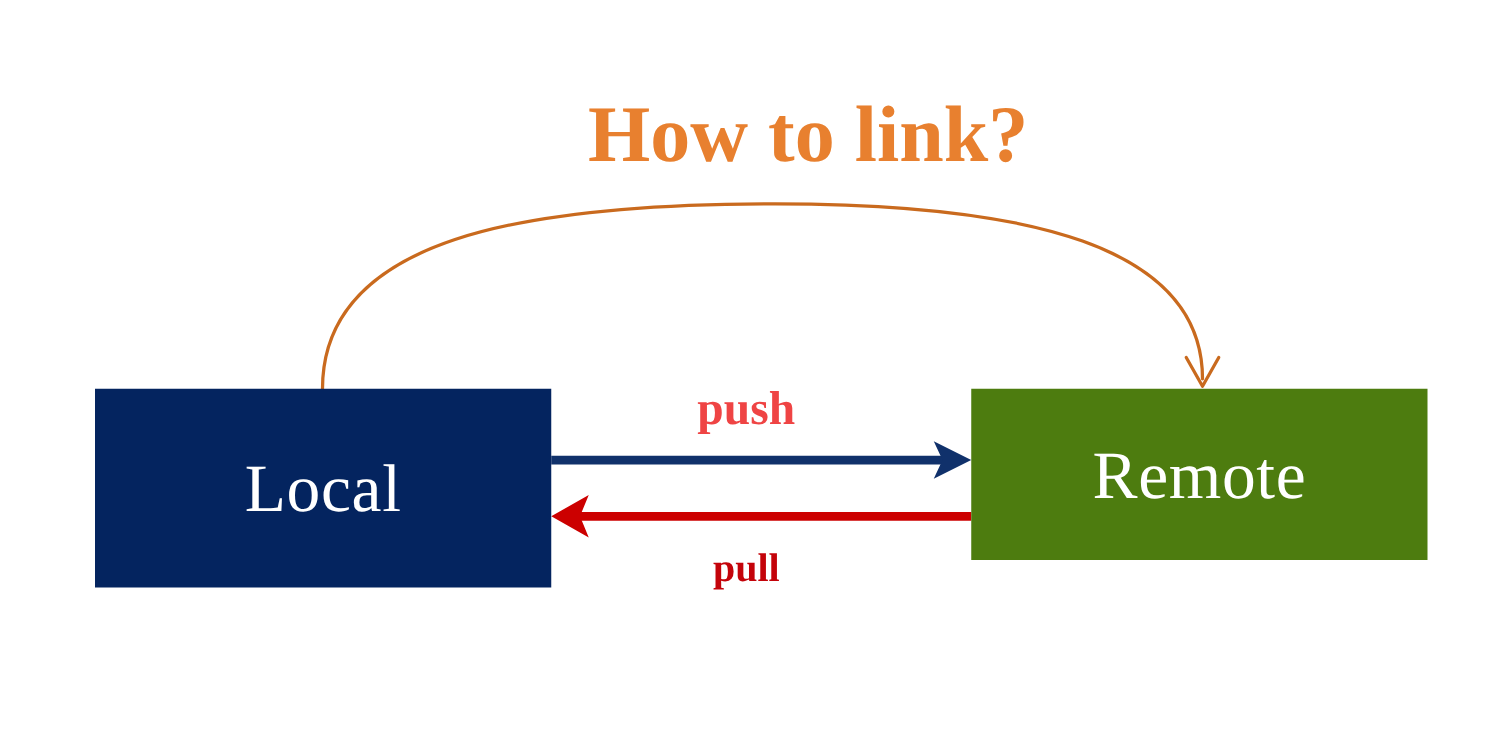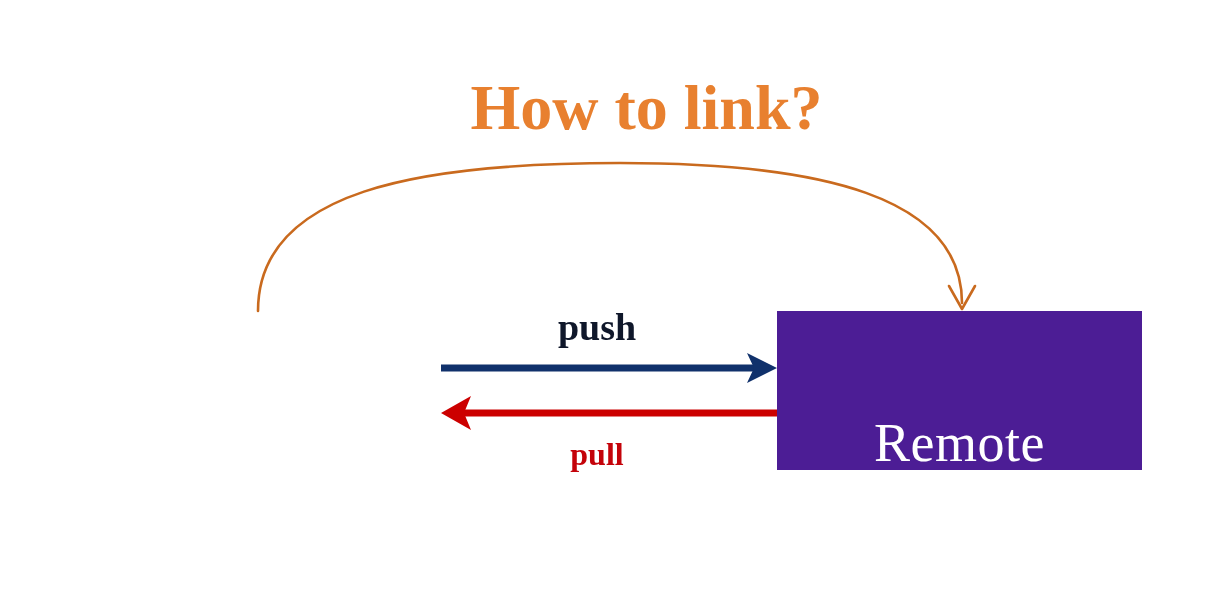--- a/index.html
+++ b/index.html
@@ -52,23 +52,22 @@
     left: 76px;
     top: 311px;
     width: 365px;
     height: 159px;
     background: #04245F;
   }
   #node-remote {
     left: 777px;
     top: 311px;
     width: 365px;
-    height: 159px;
-    background: #4c1d95;
-    align-items: flex-end;
+    height: 137px;
+    background: #4d7c0f;
   }
 
   
   #arrows {
     position: absolute;
     left: 0;
     top: 0;
     width: 1205px;
     height: 601px;
     pointer-events: none;
@@ -81,21 +80,21 @@
     font-weight: bold;
     line-height: 1;
     white-space: nowrap;
     text-align: center;
   }
   #label-push {
     left: 497px;
     top: 308px;
     width: 200px;
     font-size: 38px;
-    color: #0f172a;
+    color: #ef4444;
   }
   #label-pull {
     left: 497px;
     top: 438px;
     width: 200px;
     font-size: 32px;
     color: #C4030A;
   }
 </style>
 </head>
@@ -119,20 +118,23 @@
       <line x1="441" y1="368" x2="756" y2="368" stroke="#10316B" stroke-width="7"></line>
       <path d="M 777 368 L 747 353 L 754 368 L 747 383 Z" fill="#10316B"></path>
     </g>
 
     <g>
       <line x1="777" y1="413" x2="462" y2="413" stroke="#CC0000" stroke-width="7"></line>
       <path d="M 441 413 L 471 396 L 464 413 L 471 430 Z" fill="#CC0000"></path>
     </g>
   </svg>
 
+  <div id="node-local" class="node">
+    <span>Local</span>
+  </div>
 
   <div id="node-remote" class="node">
     <span>Remote</span>
   </div>
 
   <div id="label-push" class="edge-label">push</div>
 
   <div id="label-pull" class="edge-label">pull</div>
 
 </div>

